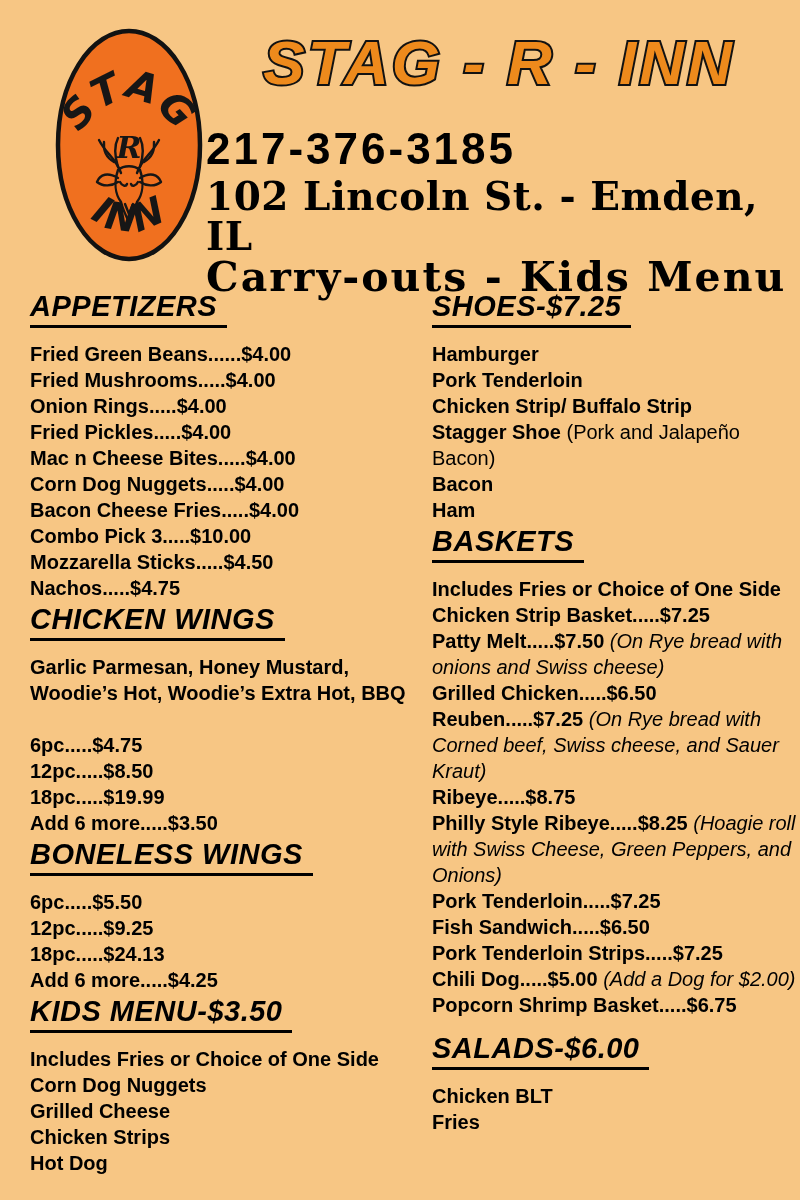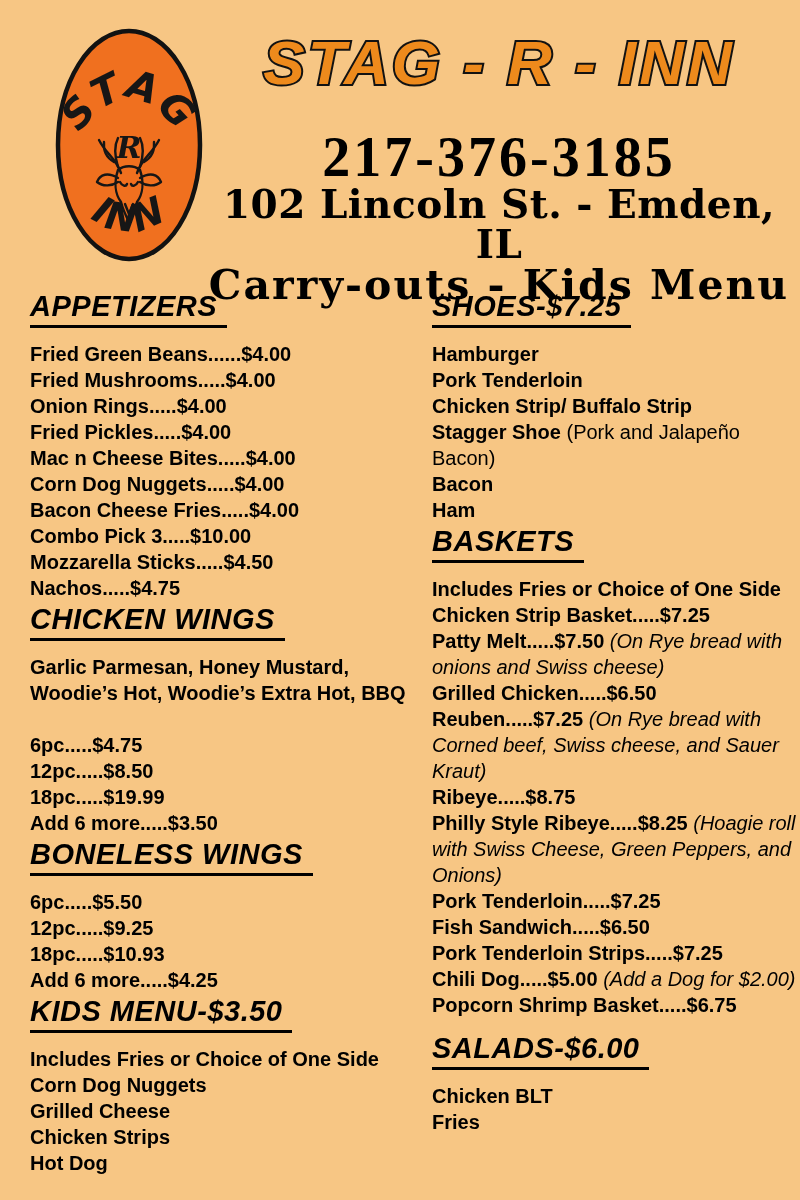--- a/index.html
+++ b/index.html
@@ -27,41 +27,40 @@
     font-weight: bold;
     font-style: italic;
     fill: #161616;
   }
 
   .header-text {
     position: absolute;
     left: 206px;
     top: 14px;
     width: 586px;
-    text-align: center;
   }
   .title-svg { display: block; margin: 0 auto; }
   .title-text {
     font-family: "Liberation Sans", sans-serif;
     font-size: 62px;
     font-style: italic;
     font-weight: bold;
     letter-spacing: 3px;
     fill: #EE8A1C;
     stroke: #121212;
     stroke-width: 4px;
     paint-order: stroke fill;
   }
   .phone {
-    font-family: Liberation Serif, serif;
-    font-weight: bold;
-    font-size: 56px;
+    font-family: Liberation Sans, sans-serif;
+    font-weight: bold;
+    font-size: 44px;
     letter-spacing: 3px;
     line-height: 54px;
-    margin-top: 14px;
+    margin-top: 6px;
   }
   .address {
     font-family: "DejaVu Serif", serif;
     font-weight: bold;
     font-size: 39px;
     letter-spacing: 0.5px;
     line-height: 40px;
   }
   .tagline {
     font-family: "DejaVu Serif", serif;
@@ -164,21 +163,21 @@
         <div class="note">Garlic Parmesan, Honey Mustard, Woodie’s Hot, Woodie’s Extra Hot, BBQ</div>
         <div class="item"><span class="b">6pc.....$4.75</span></div>
         <div class="item"><span class="b">12pc.....$8.50</span></div>
         <div class="item"><span class="b">18pc.....$19.99</span></div>
         <div class="item"><span class="b">Add 6 more.....$3.50</span></div>
       </section>
       <section>
         <div class="heading">BONELESS WINGS</div>
         <div class="item"><span class="b">6pc.....$5.50</span></div>
         <div class="item"><span class="b">12pc.....$9.25</span></div>
-        <div class="item"><span class="b">18pc.....$10.93</span></div>
+        <div class="item"><span class="b">18pc.....$24.13</span></div>
         <div class="item"><span class="b">Add 6 more.....$4.25</span></div>
       </section>
       <section>
         <div class="heading">KIDS MENU-$3.50</div>
         <div class="item"><span class="b">Includes Fries or Choice of One Side</span></div>
         <div class="item"><span class="b">Corn Dog Nuggets</span></div>
         <div class="item"><span class="b">Grilled Cheese</span></div>
         <div class="item"><span class="b">Chicken Strips</span></div>
         <div class="item"><span class="b">Hot Dog</span></div>
       </section>

